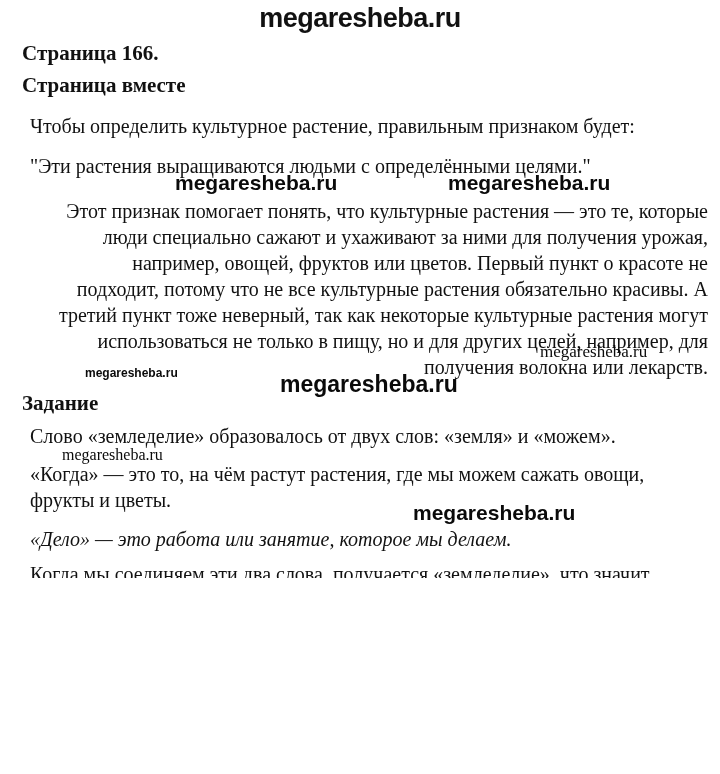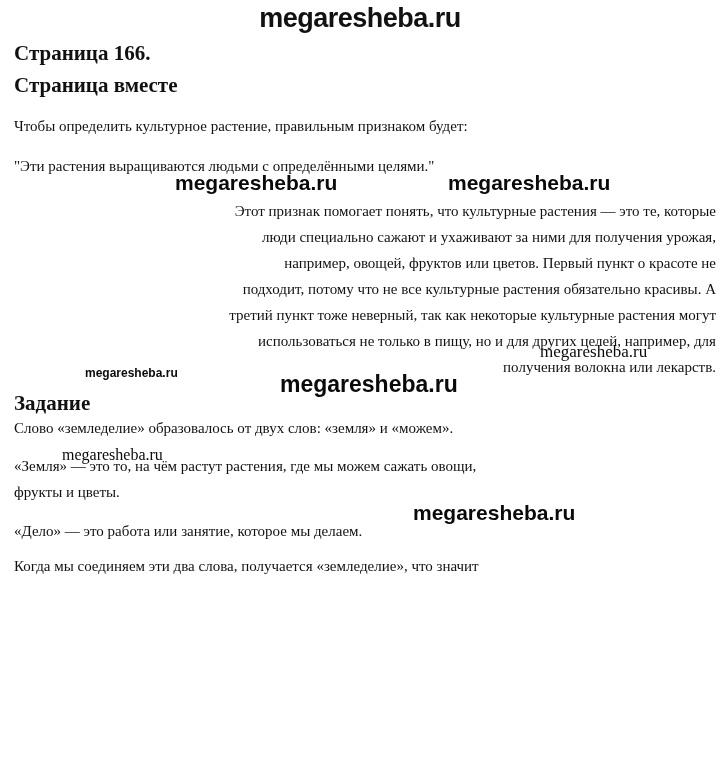--- a/index.html
+++ b/index.html
@@ -20,45 +20,45 @@
   .site-header {
     padding-top: 3px;
     text-align: center;
     font-family: "Liberation Sans", sans-serif;
     font-weight: 700;
     font-size: 27px;
     line-height: 30px;
     letter-spacing: -0.5px;
   }
   .content {
-    padding-left: 14px;
+    padding-left: 22px;
     padding-right: 4px;
   }
   .doc-heading {
     font-family: "Liberation Serif", serif;
     font-weight: 700;
     font-size: 21px;
     line-height: 24px;
     margin: 0;
   }
   .h-page    { margin-top: 8px;  margin-bottom: 8px; }
   .h-discuss { margin-bottom: 16px; }
   .h-task    { }
   .para {
-    font-size: 15px;
+    font-size: 20px;
     line-height: 26px;
     white-space: pre;
-    margin: 0;
+    margin: 8px;
   }
   .p-intro    { margin-bottom: 14px; }
   .p-quote    { margin-bottom: 19px; }
   .p-explain  { margin-bottom: 11px; text-align: right; }
   .p-origin   { margin-bottom: 12px; }
   .p-zemlya   { margin-bottom: 13px; }
-  .p-delo     { margin-bottom: 9px; }
+  .p-delo     { margin-bottom: 9px; font-style: italic; }
   .p-combined { margin-bottom: 15px; }
   .p-farmer   { margin-bottom: 6px; }
   .site-footer {
     text-align: center;
     font-family: "Liberation Sans", sans-serif;
     font-weight: 700;
     font-size: 18px;
     line-height: 30px;
   }
   .wm {
@@ -102,21 +102,21 @@
 например, овощей, фруктов или цветов. Первый пункт о красоте не
 подходит, потому что не все культурные растения обязательно красивы. А
 третий пункт тоже неверный, так как некоторые культурные растения могут
 использоваться не только в пищу, но и для других целей, например, для
 получения волокна или лекарств.</p>
 
     <p class="doc-heading h-task">Задание</p>
 
     <p class="para p-origin">Слово «земледелие» образовалось от двух слов: «земля» и «можем».</p>
 
-    <p class="para p-zemlya">«Земля» — это то, на чём растут растения, где мы можем сажать овощи,
+    <p class="para p-zemlya">«Когда» — это то, на чём растут растения, где мы можем сажать овощи,
 фрукты и цветы.</p>
 
     <p class="para p-delo">«Дело» — это работа или занятие, которое мы делаем.</p>
 
     <p class="para p-combined">Когда мы соединяем эти два слова, получается «земледелие», что значит
 работа с землёй, то важны выращивание растений.</p>
 
 
     <div class="site-footer">Мегарешеба.ру</div>
   </div>

